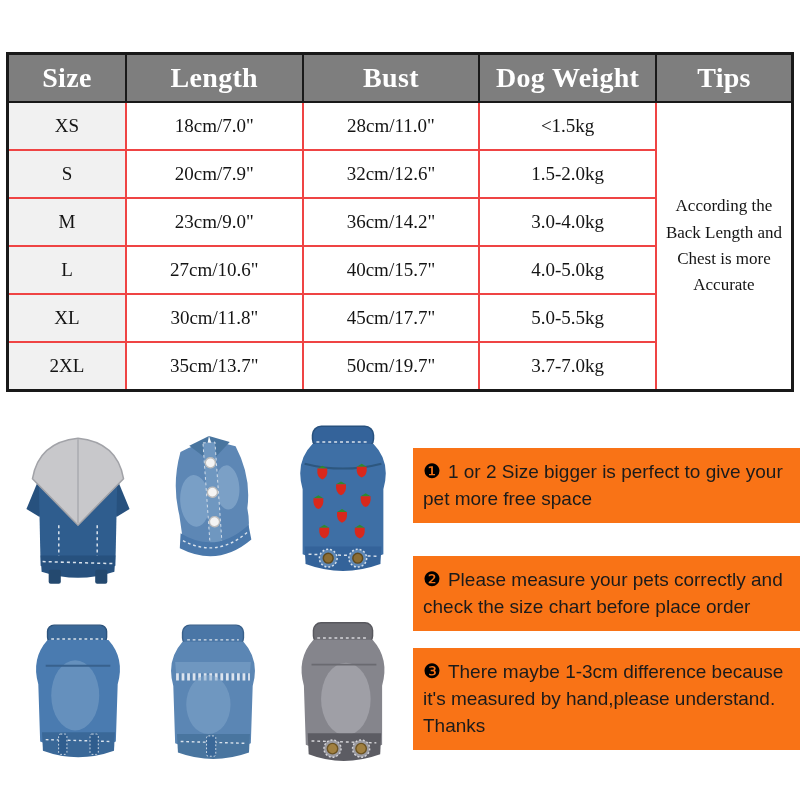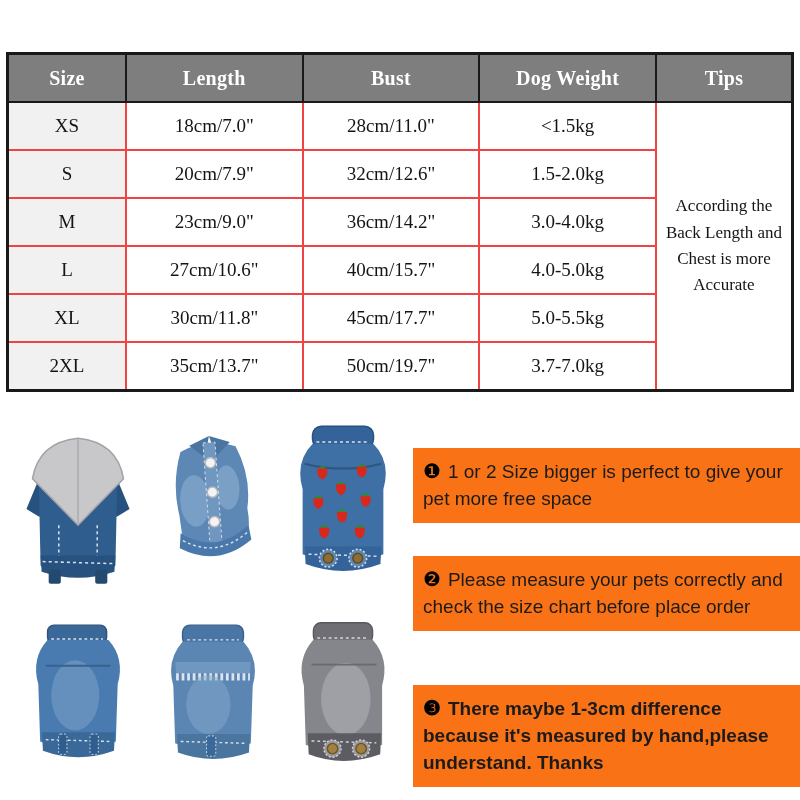--- a/index.html
+++ b/index.html
@@ -8,21 +8,21 @@
     font-family:"Liberation Sans",sans-serif;overflow:hidden;
   }
 
   
   .table-wrap{position:absolute;left:6px;top:52px;width:788px;}
   table.size-chart{
     border-collapse:collapse;width:100%;table-layout:fixed;
     font-family:"Liberation Serif",serif;border:3px solid #191919;
   }
   .size-chart th{
-    background:#7e7e7e;color:#ffffff;font-size:20px;font-weight:bold;
+    background:#7e7e7e;color:#ffffff;font-size:28px;font-weight:bold;
     border:2px solid #191919;height:44px;letter-spacing:.3px;
   }
   .size-chart td{
     border:2px solid #ef4444;text-align:center;vertical-align:middle;
     font-size:19px;color:#141414;height:44px;background:#ffffff;
   }
   .size-chart td.size-cell{background:#f1f1f1;}
   .size-chart td.tips-cell{
     font-size:17px;line-height:1.55;padding:14px 6px;background:#ffffff;
   }
@@ -38,21 +38,21 @@
 
   
   .note{
     position:absolute;left:413px;width:387px;background:#f97316;
     color:#1b1b1b;font-size:19px;line-height:1.42;padding:9px 10px 10px 10px;
     box-sizing:border-box;
   }
   .note .bullet{font-size:20px;margin-right:7px;color:#000000;}
   #note-1{top:448px;min-height:70px;}
   #note-2{top:556px;min-height:62px;}
-  #note-3{top:685px;min-height:92px;font-weight:bold;}
+  #note-3{top:648px;min-height:92px;}
 </style>
 </head>
 <body>
 
 <div class="table-wrap">
   <table class="size-chart">
     <colgroup>
       <col style="width:118px">
         <col style="width:176px">
         <col style="width:176px">

